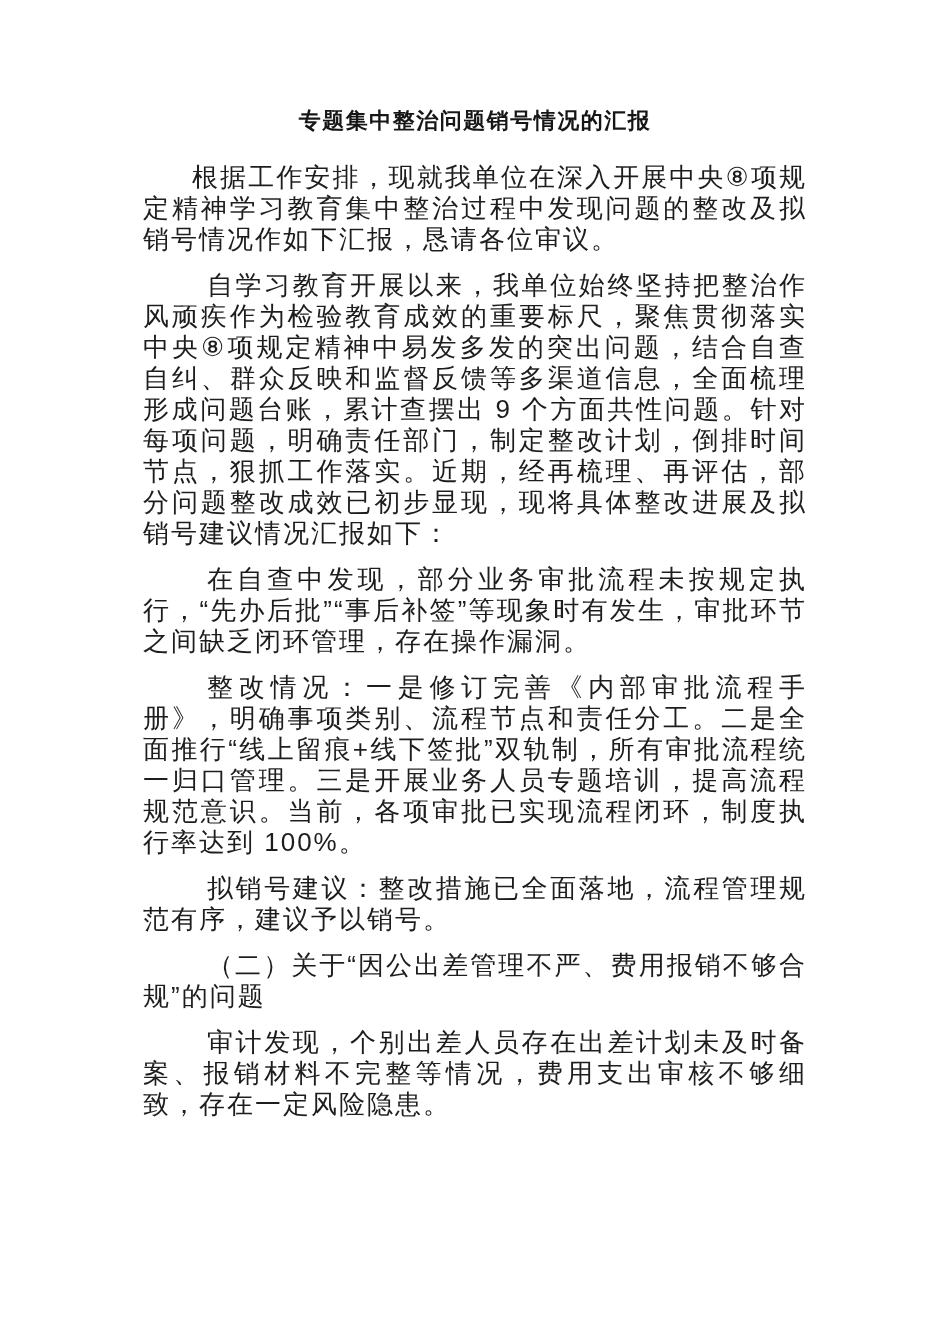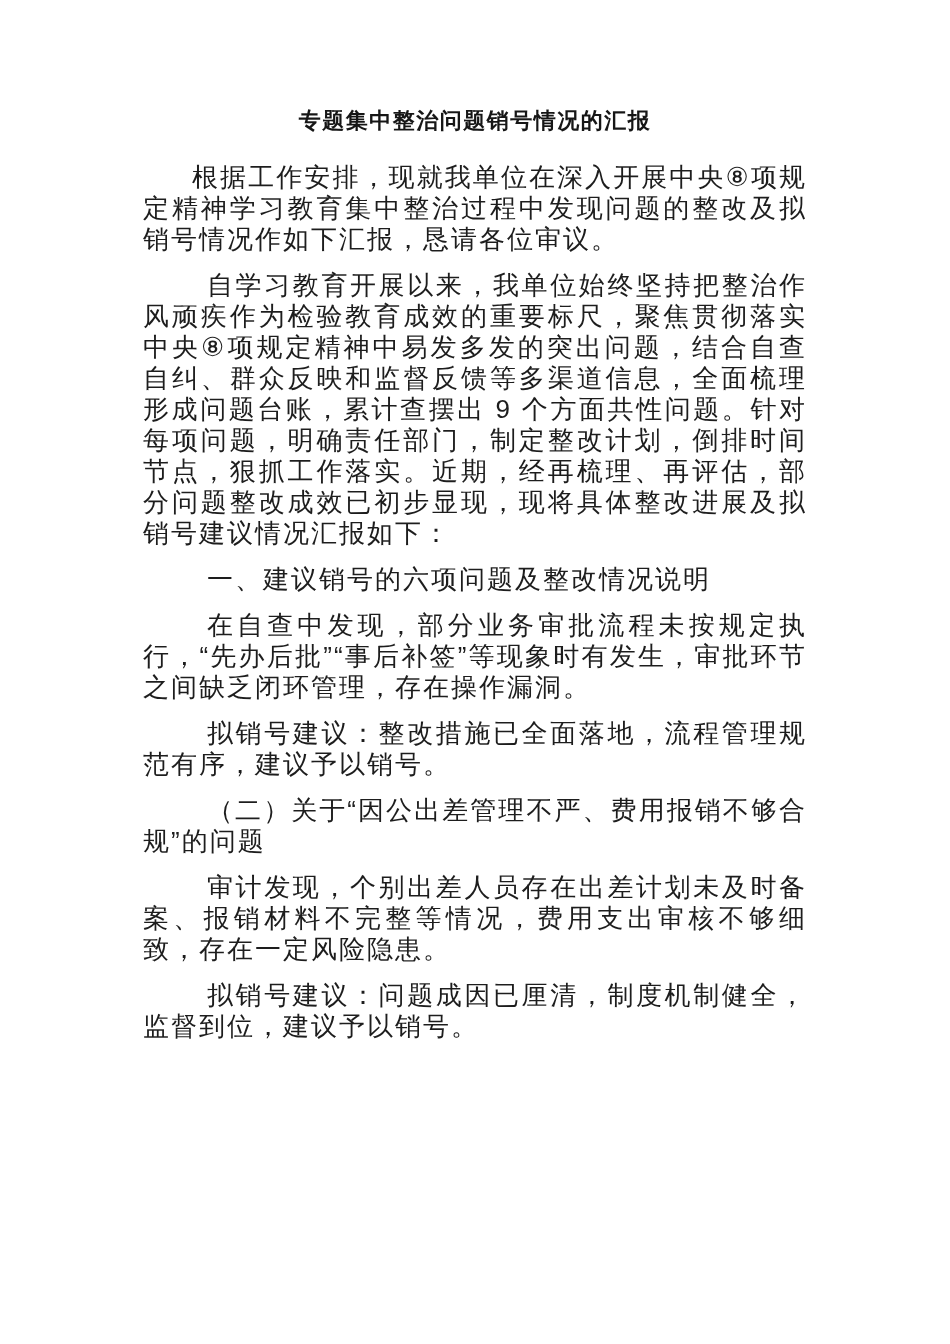--- a/index.html
+++ b/index.html
@@ -44,29 +44,28 @@
 <body>
 
 <div class="page">
 
   <h1 class="doc-title">专题集中整治问题销号情况的汇报</h1>
 
   <p class="para indent-sm">根据工作安排，现就我单位在深入开展中央⑧项规定精神学习教育集中整治过程中发现问题的整改及拟销号情况作如下汇报，恳请各位审议。</p>
 
   <p class="para indent-lg">自学习教育开展以来，我单位始终坚持把整治作风顽疾作为检验教育成效的重要标尺，聚焦贯彻落实中央⑧项规定精神中易发多发的突出问题，结合自查自纠、群众反映和监督反馈等多渠道信息，全面梳理形成问题台账，累计查摆出 9 个方面共性问题。针对每项问题，明确责任部门，制定整改计划，倒排时间节点，狠抓工作落实。近期，经再梳理、再评估，部分问题整改成效已初步显现，现将具体整改进展及拟销号建议情况汇报如下：</p>
 
-  <p class="para indent-lg">一、建议销号的六项问题及整改情况说明</p>
 
 
   <p class="para indent-lg">在自查中发现，部分业务审批流程未按规定执行，“先办后批”“事后补签”等现象时有发生，审批环节之间缺乏闭环管理，存在操作漏洞。</p>
 
+  <p class="para indent-lg">整改情况：一是修订完善《内部审批流程手册》，明确事项类别、流程节点和责任分工。二是全面推行“线上留痕+线下签批”双轨制，所有审批流程统一归口管理。三是开展业务人员专题培训，提高流程规范意识。当前，各项审批已实现流程闭环，制度执行率达到 100%。</p>
 
   <p class="para indent-lg">拟销号建议：整改措施已全面落地，流程管理规范有序，建议予以销号。</p>
 
   <p class="para indent-lg">（二）关于“因公出差管理不严、费用报销不够合规”的问题</p>
 
   <p class="para indent-lg">审计发现，个别出差人员存在出差计划未及时备案、报销材料不完整等情况，费用支出审核不够细致，存在一定风险隐患。</p>
 
 
-  <p class="para indent-lg">拟销号建议：问题成因已厘清，制度机制健全，监督到位，建议予以销号。</p>
 
 
 </div>
 
 </body></html>

